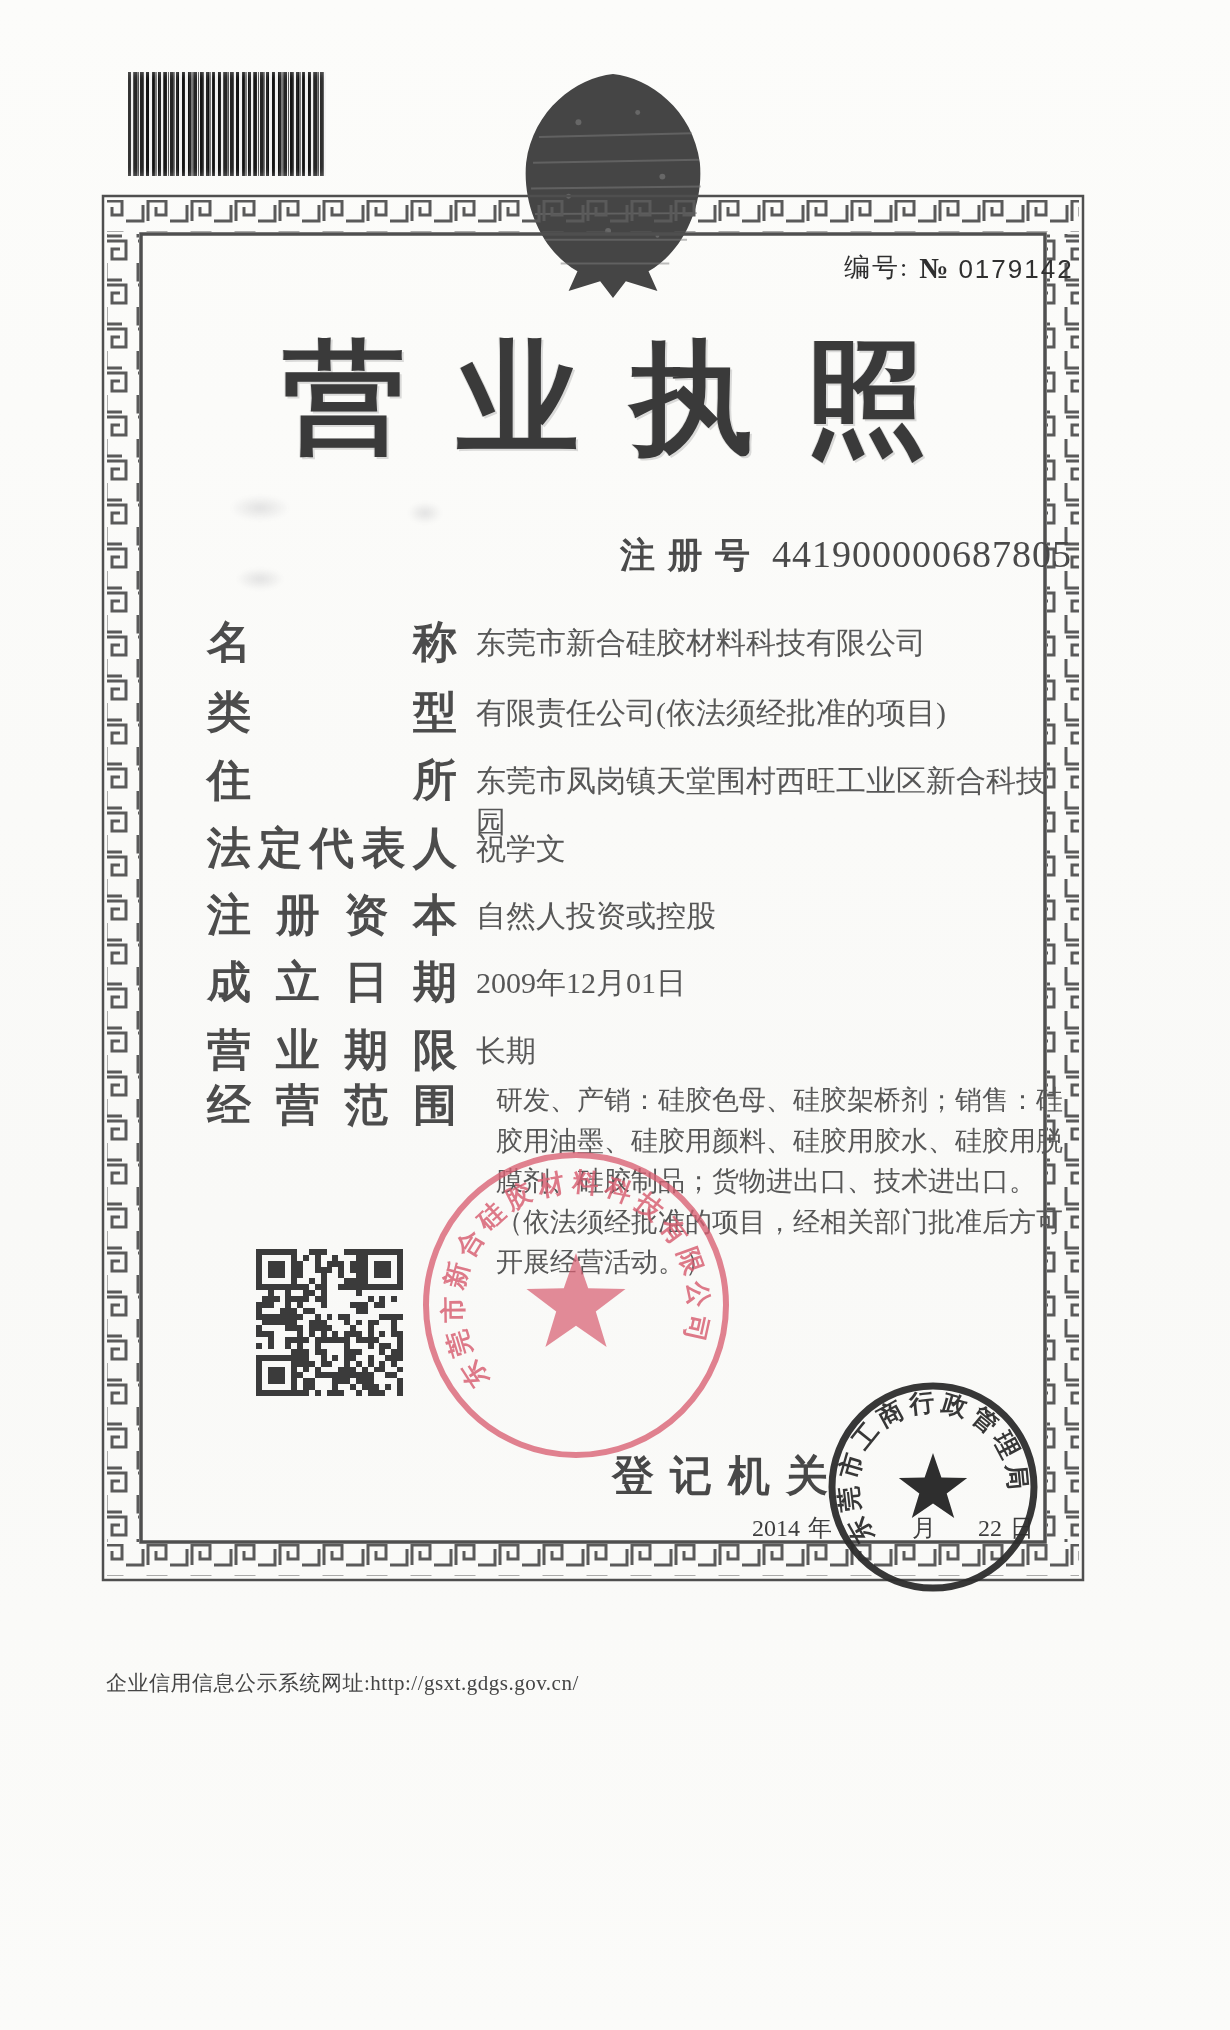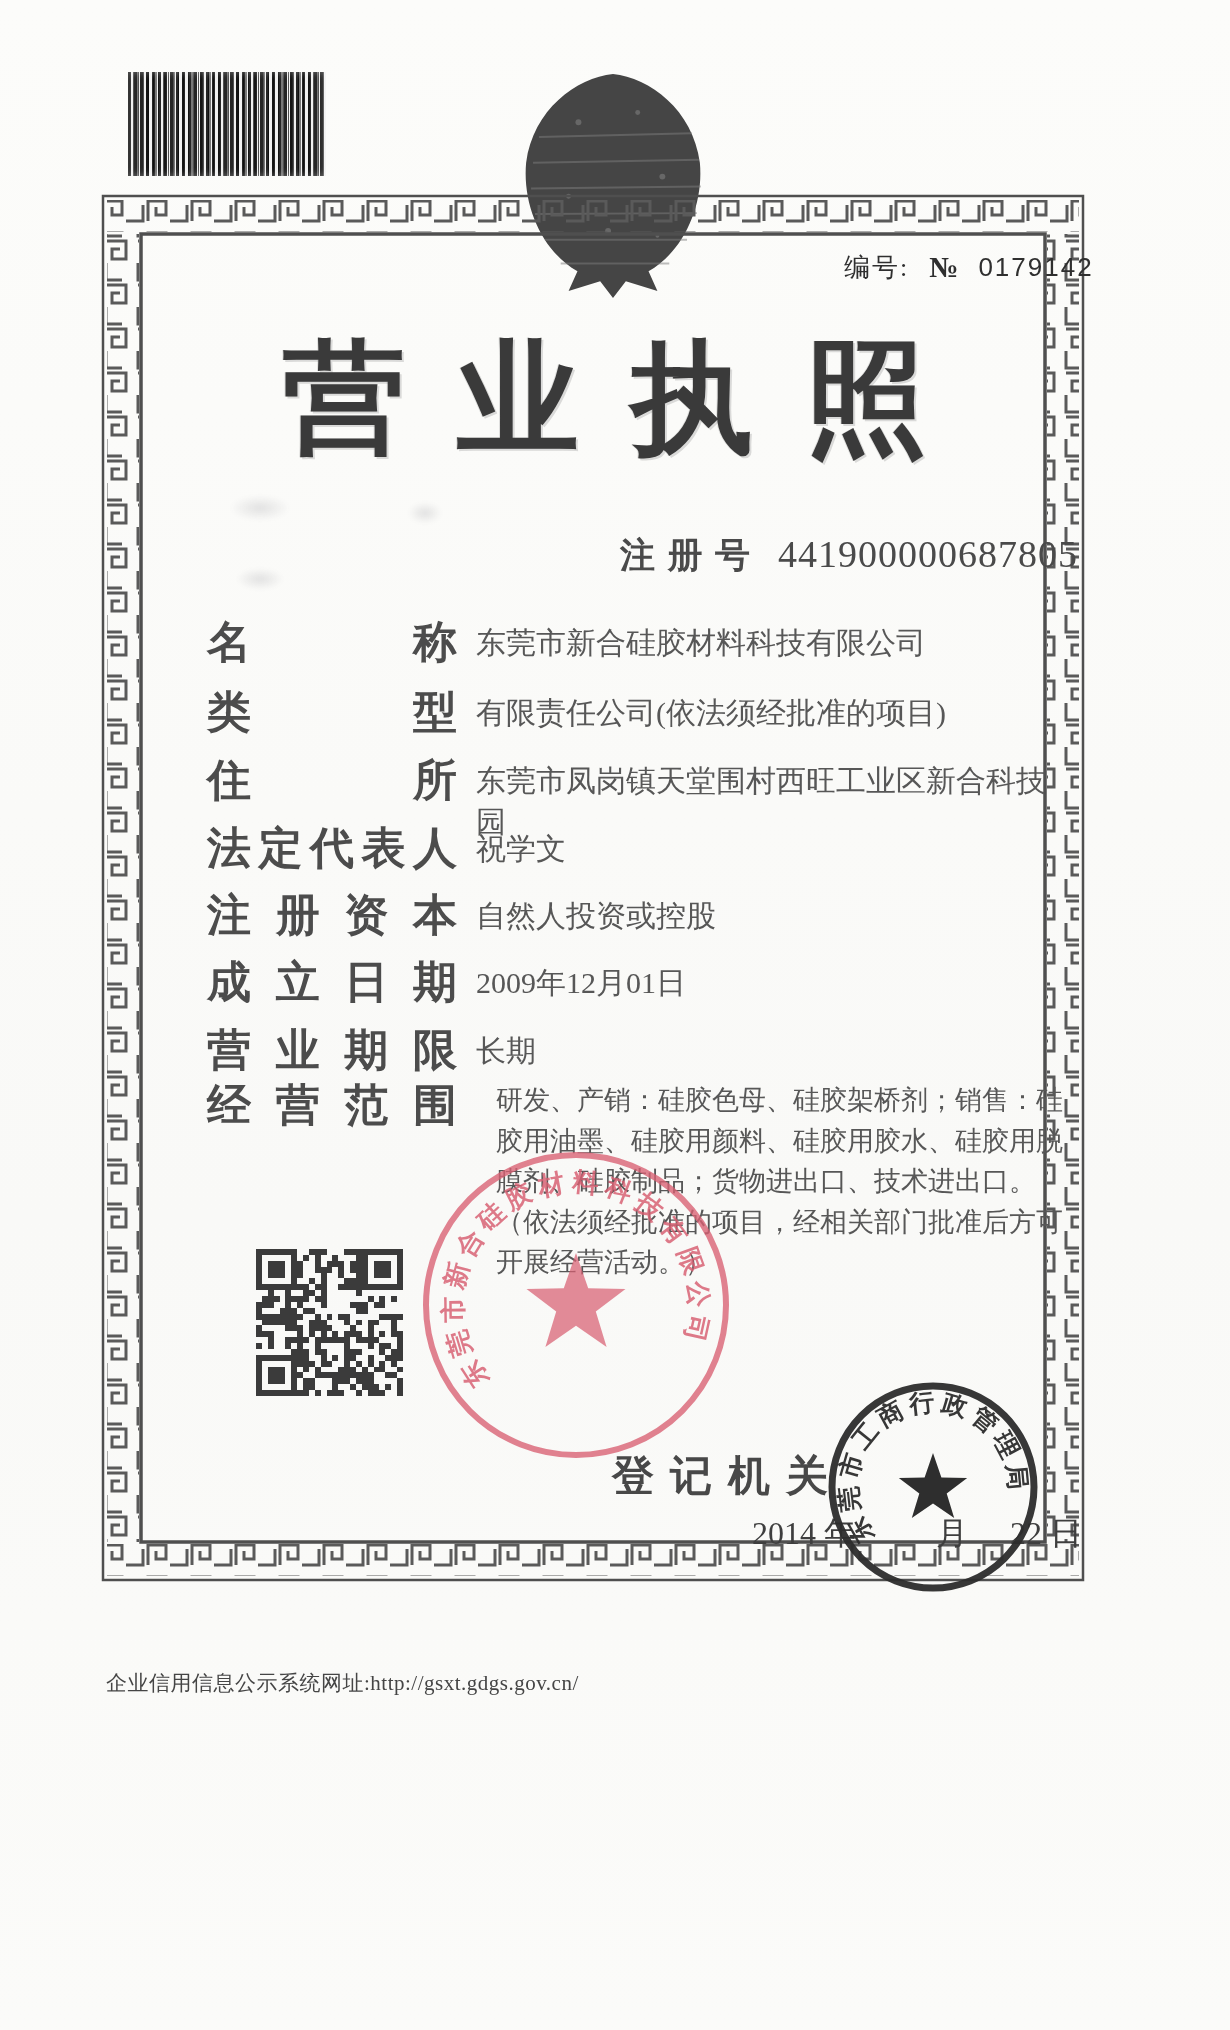--- a/index.html
+++ b/index.html
@@ -16,49 +16,49 @@
       repeating-linear-gradient(90deg, rgba(40,40,40,.75) 0 2px, transparent 2px 9px),
       repeating-linear-gradient(90deg, #2a2a2a 0 1px, #e9e9e9 1px 5px);
     filter:contrast(1.05);
     box-shadow:inset 0 0 8px rgba(255,255,255,.35);
   }
   
   .emblem{position:absolute;left:508px;top:68px;width:210px;height:232px;}
   
   .frame{position:absolute;left:101px;top:194px;width:984px;height:1388px;}
   
-  .serial{position:absolute;left:844px;top:250px;display:flex;align-items:center;gap:20px;color:#2f2f2f;}
+  .serial{position:absolute;left:844px;top:250px;display:flex;align-items:flex-end;gap:10px;color:#2f2f2f;}
   .serial .lbl{font-size:26px;letter-spacing:2px;}
   .serial .nomark{font-size:29px;font-weight:bold;}
   .serial .num{font-family:Liberation Sans, sans-serif;font-size:26px;letter-spacing:2px;}
   
   .title{
     position:absolute;left:283px;top:332px;width:644px;
     font-size:122px;font-weight:bold;color:#3a3a3a;line-height:1.1;
     text-shadow:2px 2px 0 rgba(70,70,70,.18), -1px 0 0 rgba(70,70,70,.15);
   }
   
   .regline{position:absolute;left:620px;top:532px;display:flex;align-items:baseline;}
   .regline .rlabel{width:130px;font-size:35px;font-weight:bold;color:#4a4a4a;}
-  .regline .rnum{margin-left:28px;font-size:38px;color:#4a4a4a;letter-spacing:1px;}
+  .regline .rnum{margin-left:22px;font-size:38px;color:#4a4a4a;letter-spacing:1px;}
   
   .rows{position:absolute;left:207px;top:0;width:880px;}
   .frow{position:absolute;left:0;width:880px;}
   .flabel{position:absolute;left:0;top:0;width:250px;font-size:44px;font-weight:bold;color:#4c4c4c;}
   .fvalue{position:absolute;left:269px;top:10px;width:586px;font-size:30px;color:#575757;line-height:1.35;}
   .fvalue.small{font-size:27px;top:4px;line-height:1.5;margin-left:20px;}
   
   .qr{position:absolute;left:256px;top:1249px;width:147px;height:147px;display:grid;}
   .qr div.on{background:#3b3b3b;}
   
   .redstamp{position:absolute;left:416px;top:1145px;width:320px;height:320px;z-index:6;opacity:.92;}
   .blackstamp{position:absolute;left:818px;top:1372px;width:230px;height:230px;z-index:6;opacity:.95;}
   
   .registrar{position:absolute;left:612px;top:1448px;width:216px;font-size:42px;font-weight:bold;color:#484848;}
-  .dateline{position:absolute;left:752px;top:1512px;display:flex;align-items:baseline;font-size:32px;color:#3e3e3e;z-index:2;}
+  .dateline{position:absolute;left:752px;top:1512px;display:flex;align-items:baseline;font-size:24px;color:#3e3e3e;z-index:2;}
   .dateline .gapA{width:64px;} .dateline .gapB{width:26px;}
   .dateline span{margin-right:8px;}
   
   .footL{position:absolute;left:106px;top:1669px;font-size:21px;color:#454545;letter-spacing:.5px;}
   .footR{position:absolute;left:688px;top:1598px;width:400px;font-size:23px;font-weight:bold;color:#3b3b3b;text-align:right;}
   
   .smudge{position:absolute;border-radius:50%;
     background:radial-gradient(closest-side, rgba(90,90,100,.45), rgba(90,90,100,0));
     filter:blur(2px);opacity:.35;}
 </style>

